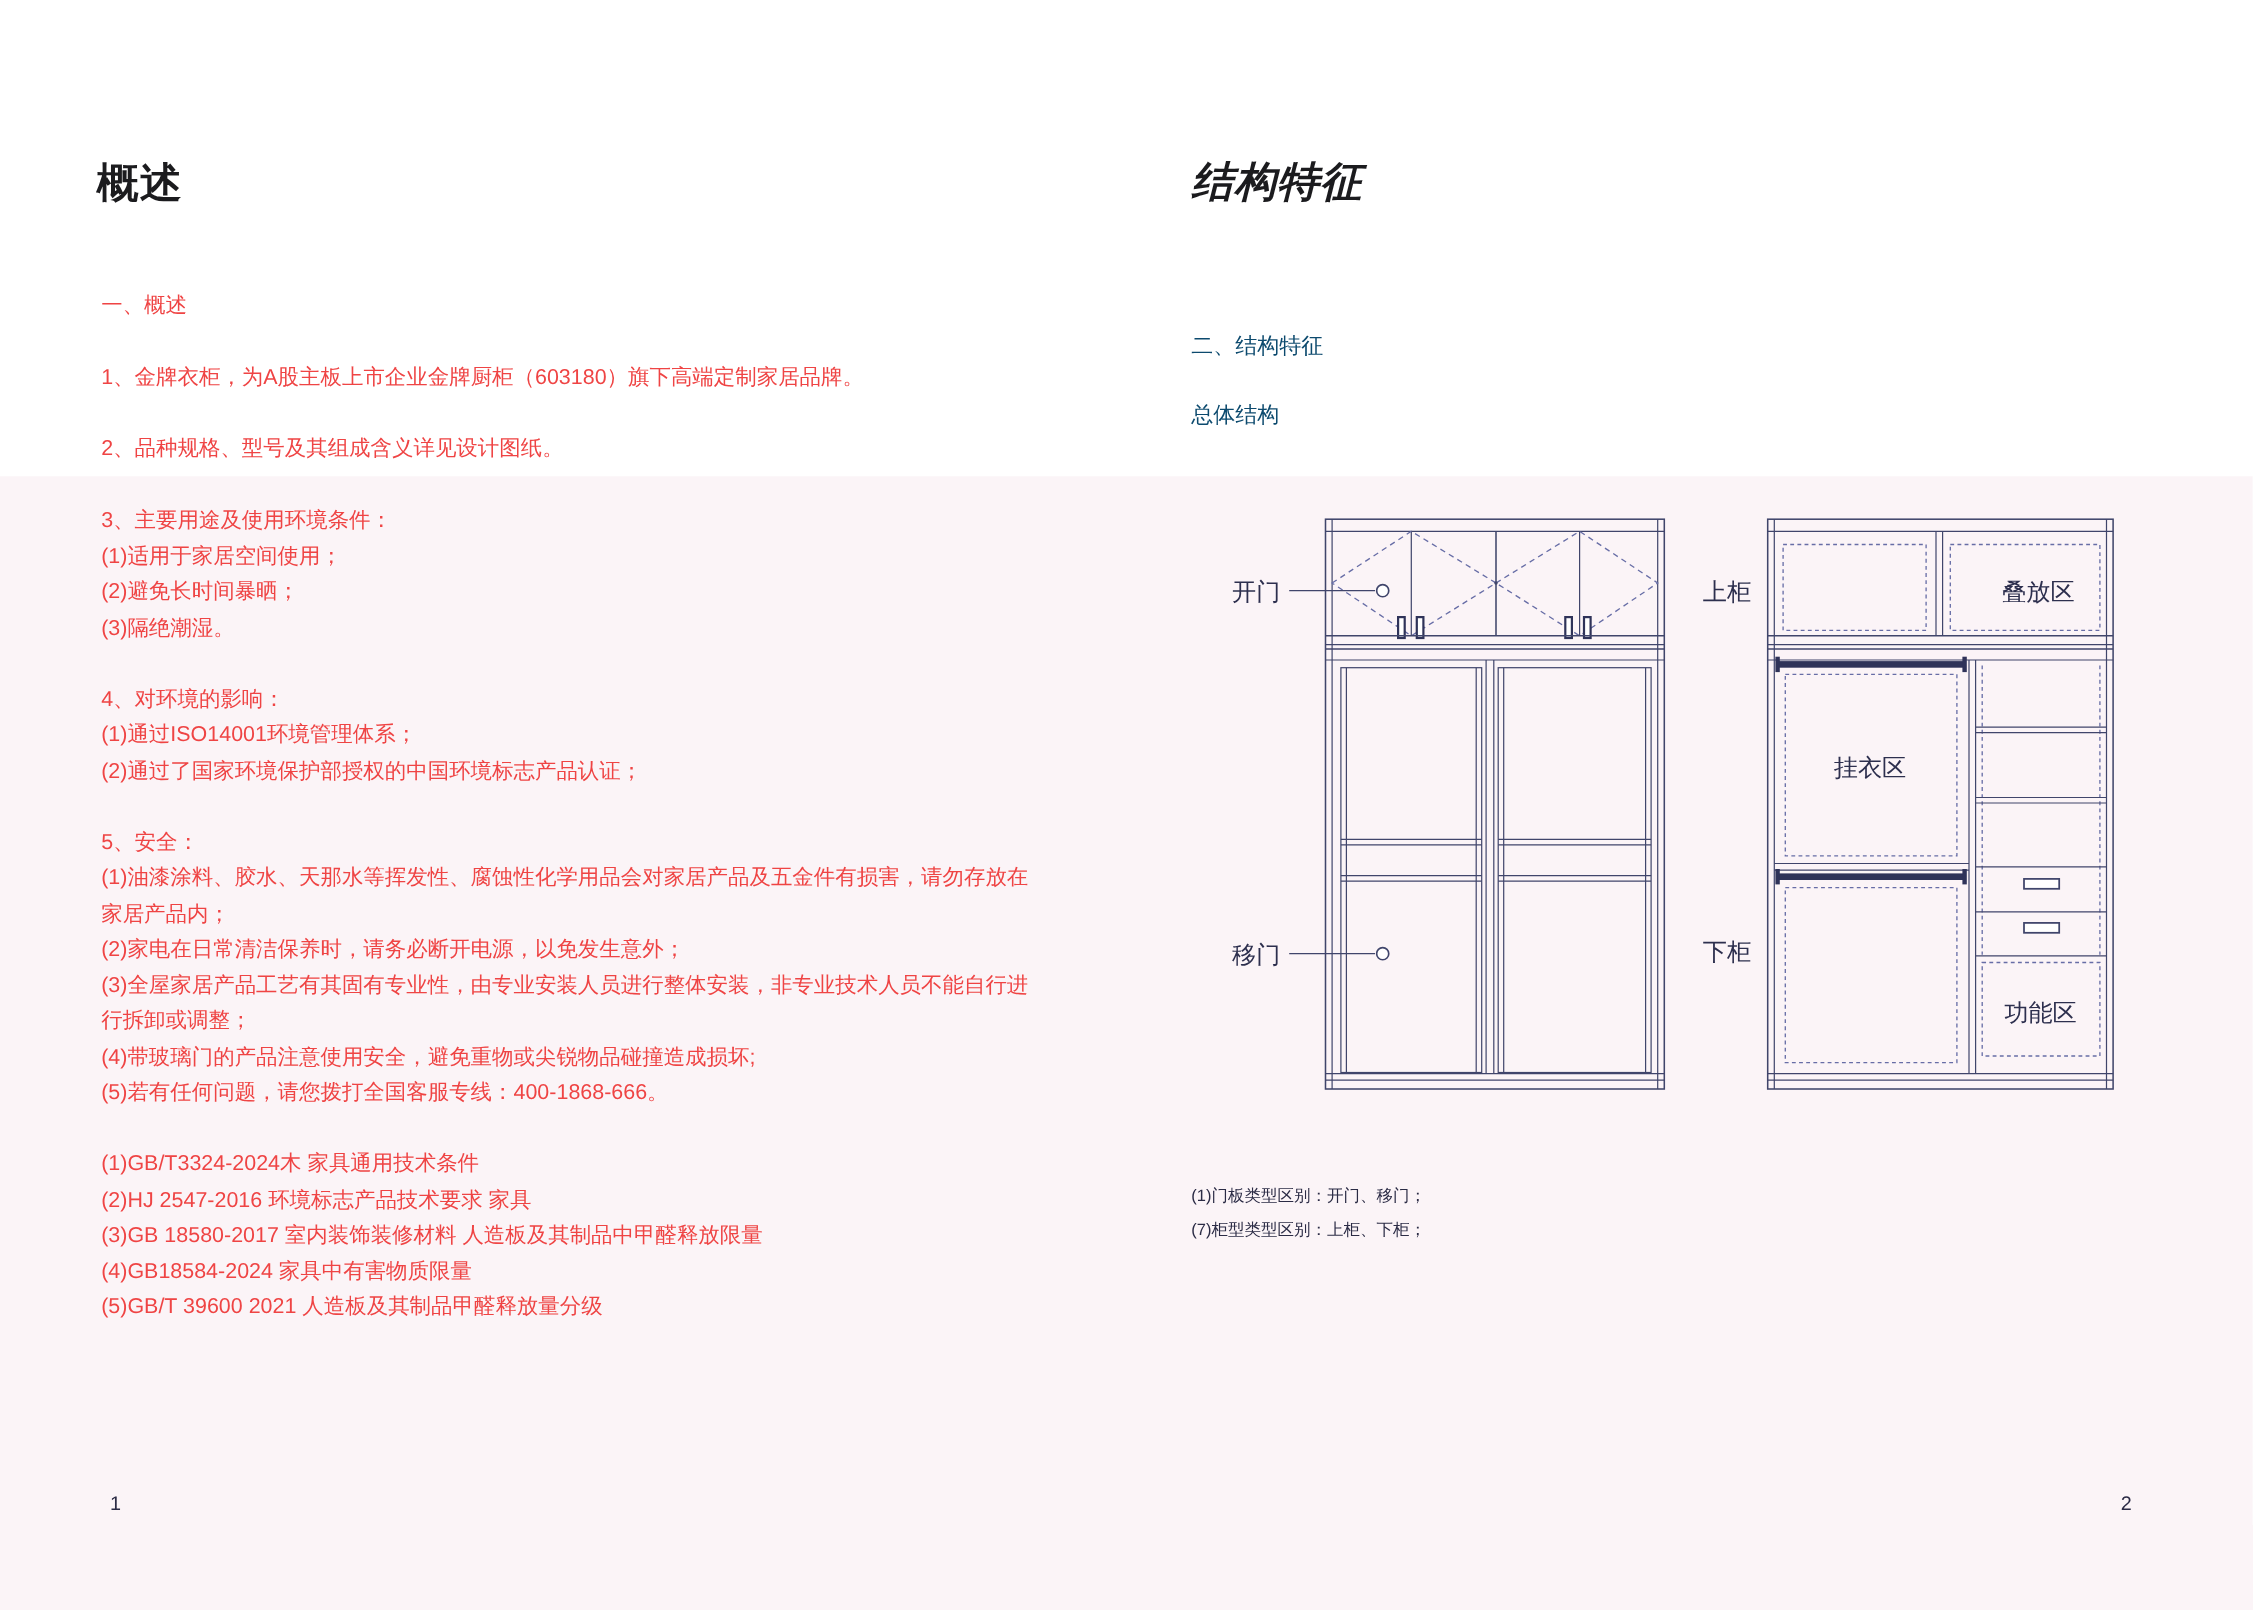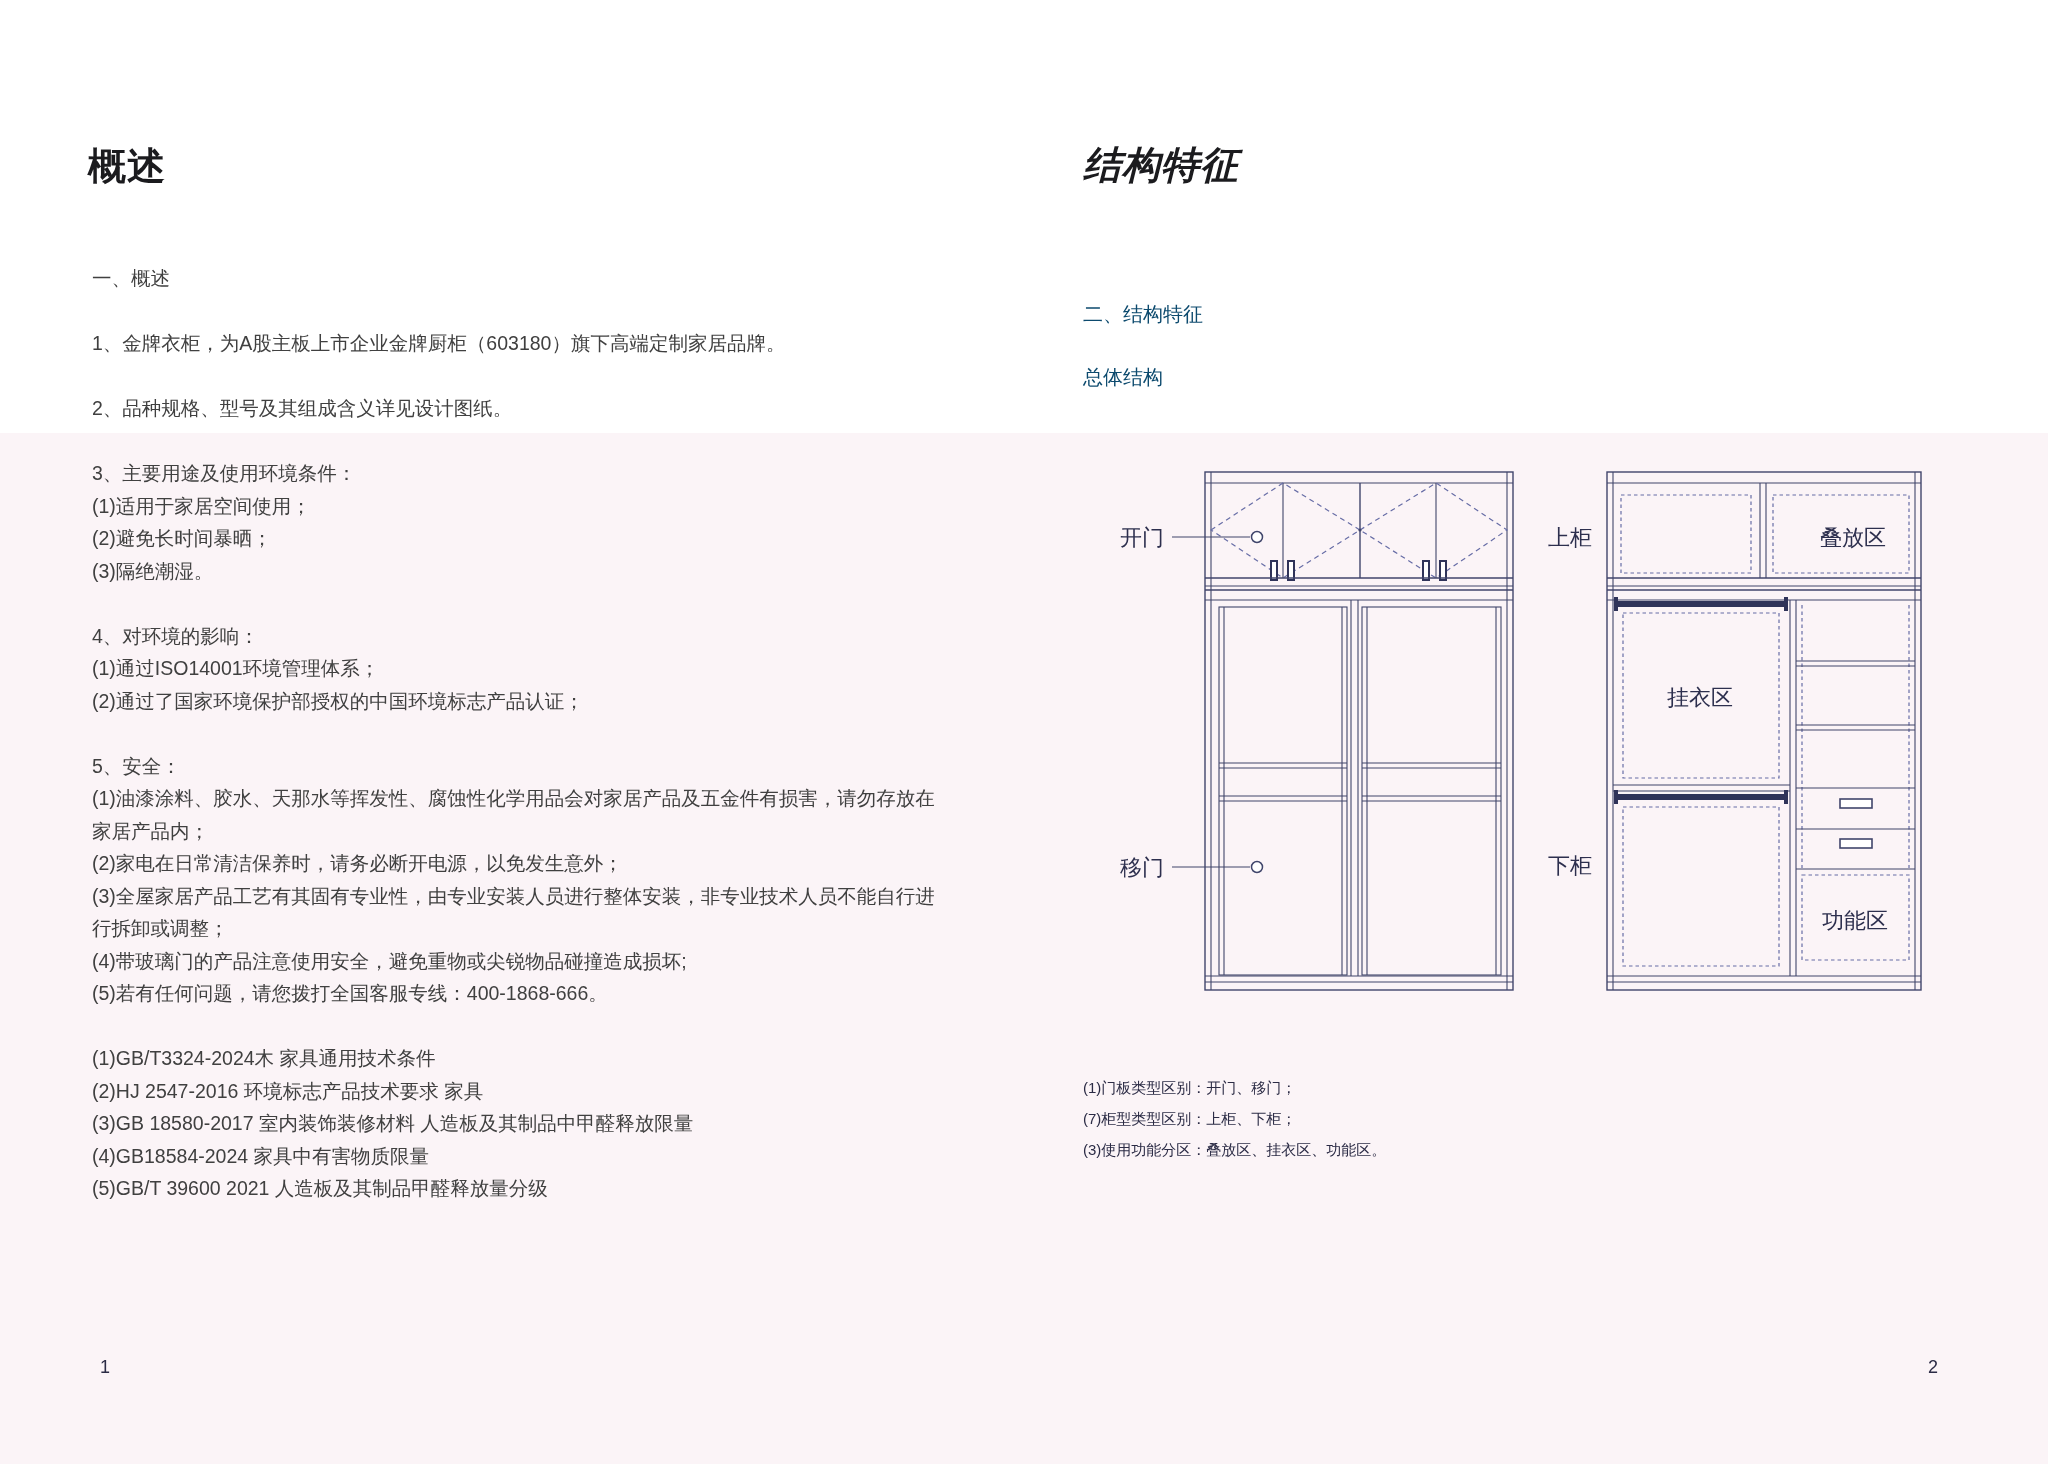--- a/index.html
+++ b/index.html
@@ -1,20 +1,20 @@
 <!DOCTYPE html>
 <html><head>
 <meta charset="utf-8">
 <style>
   html,body{margin:0;padding:0;}
   body{font-family:"Liberation Sans","DejaVu Sans",sans-serif;background:#ffffff;}
   #canvas{position:relative;width:2048px;height:1464px;background:#ffffff;overflow:hidden;}
   .bg-band{position:absolute;left:0;top:433px;width:2048px;height:1031px;background:#fbf4f7;}
   .page-title{position:absolute;font-size:38px;font-weight:700;color:#1b1b1e;letter-spacing:1px;white-space:nowrap;}
-  .text-col{position:absolute;color:#404040;font-size:19.5px;}
+  .text-col{position:absolute;color:#ef4444;font-size:19.5px;}
   .para{margin:0 0 32.5px 0;}
   .para:last-child{margin-bottom:0;}
   .bline{height:32.5px;line-height:32.5px;white-space:nowrap;}
   .subhead{position:absolute;color:#0c4a6e;font-size:20px;white-space:nowrap;}
   .notes{position:absolute;color:#2b2b45;font-size:15px;}
   .notes .bline{height:31px;line-height:31px;}
   .pageno{position:absolute;color:#2b2b45;font-size:18px;}
   svg{position:absolute;overflow:visible;}
   svg text{font-family:"Liberation Sans","DejaVu Sans",sans-serif;font-size:22px;fill:#2d2f4e;}
   .ln{stroke:#40456b;stroke-width:1.4;fill:none;}
@@ -181,17 +181,16 @@
       <text x="755" y="468" text-anchor="middle">功能区</text>
 
       <line class="lnt" x1="507" y1="516" x2="821" y2="516"></line>
       <line class="lnt" x1="507" y1="522" x2="821" y2="522"></line>
     </g>
   </svg>
 
   <div class="notes" style="left:1083px;top:1072px;">
     <div class="bline">(1)门板类型区别：开门、移门；</div>
     <div class="bline">(7)柜型类型区别：上柜、下柜；</div>
-    <div class="bline">(3)使用功能分区：叠放区、挂衣区、功能区。</div>
   </div>
 
   <div class="pageno" style="left:1928px;top:1357px;">2</div>
 </div>
 
 </body></html>

